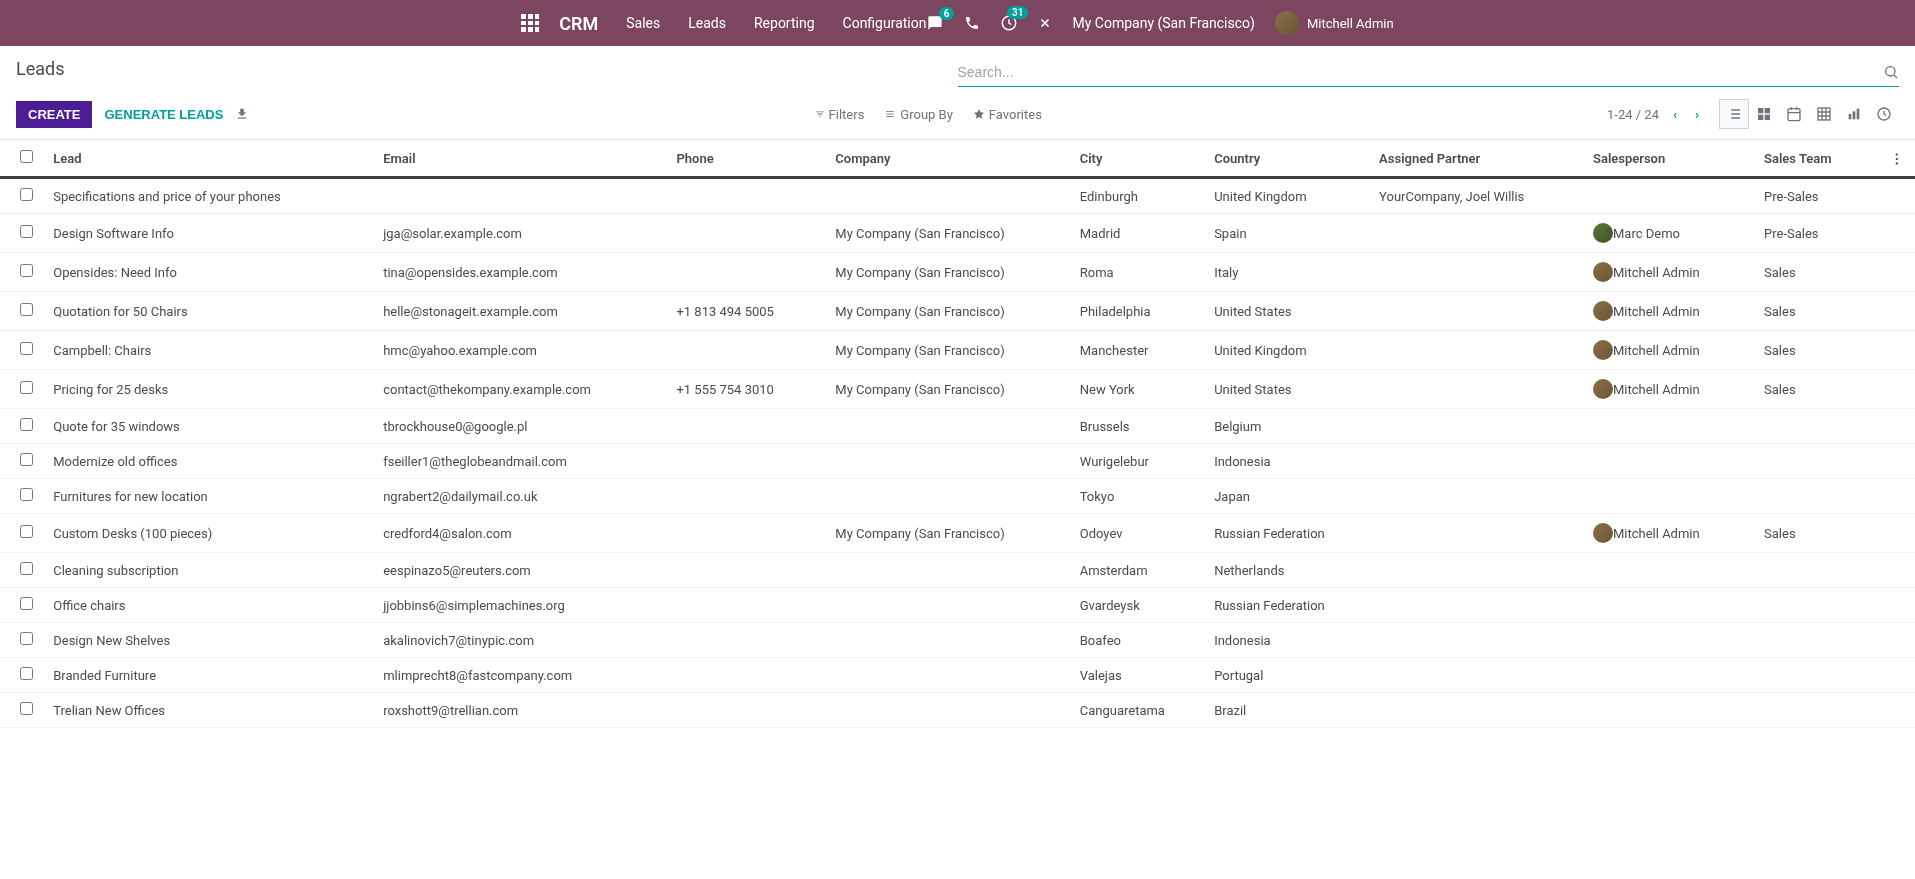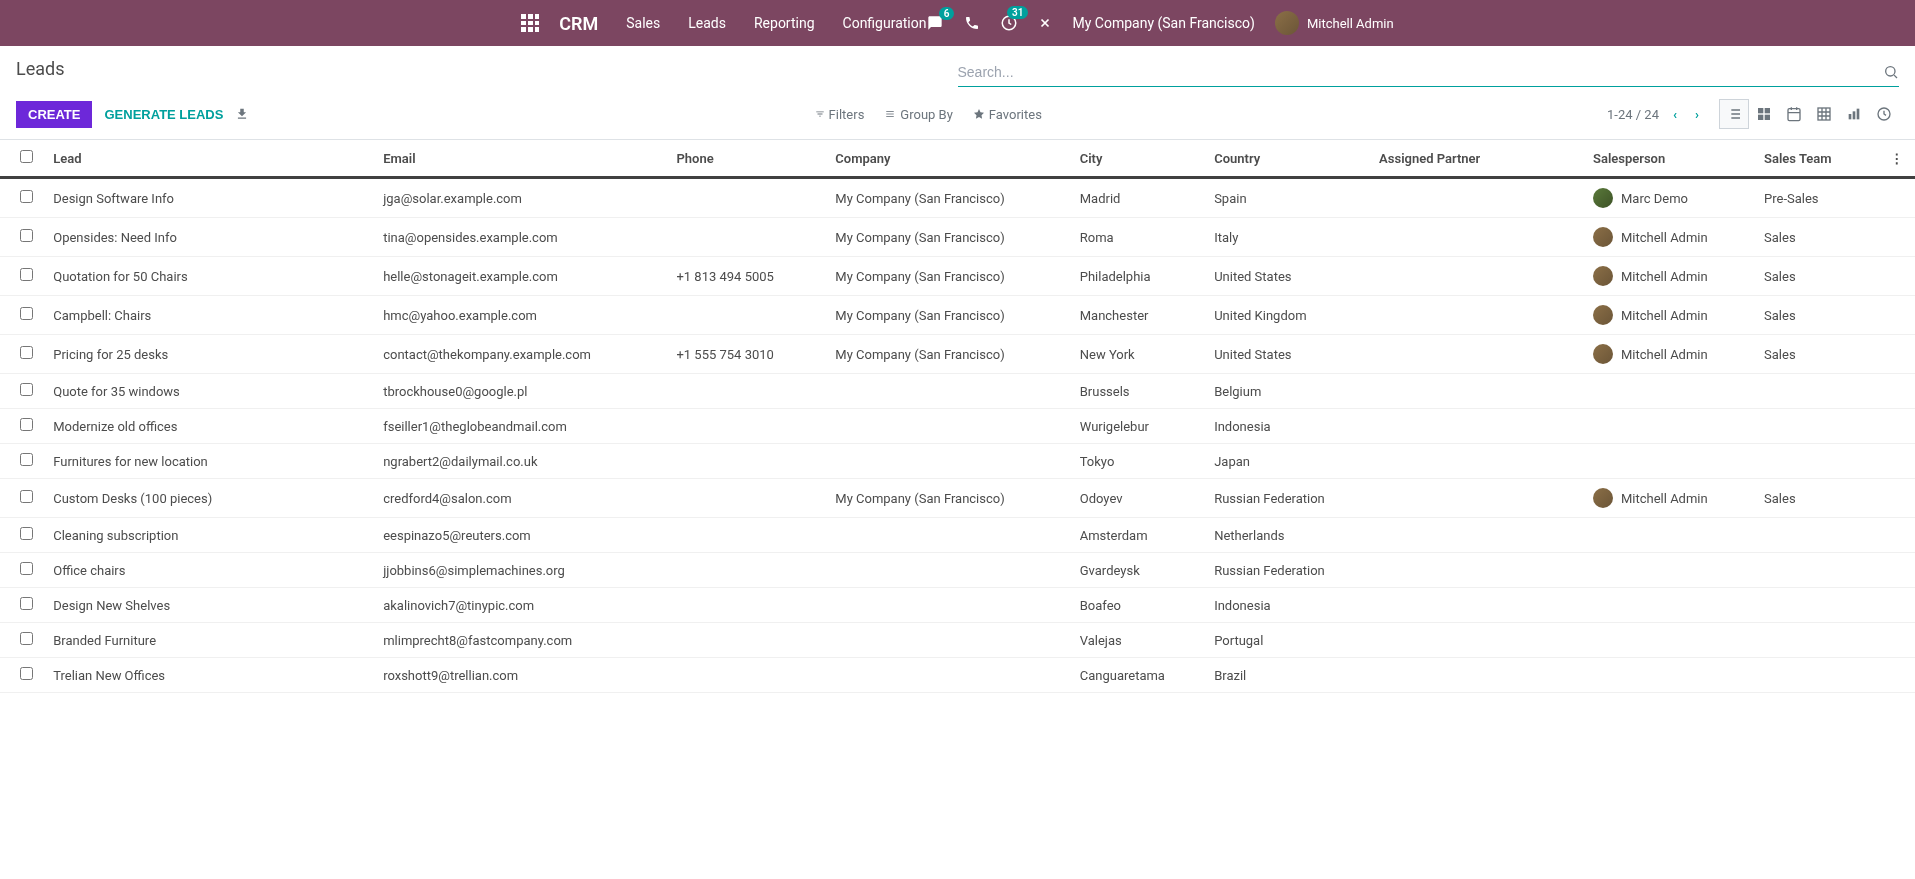--- a/index.html
+++ b/index.html
@@ -18,21 +18,21 @@
 .user-block { display: flex; align-items: center; gap: 8px; cursor: pointer; }
 .avatar-sm { width: 24px; height: 24px; border-radius: 50%; background: linear-gradient(135deg,#8b6f47,#6b5537); display: inline-block; }
 .control-panel { padding: 12px 16px 0 16px; border-bottom: 1px solid #dee2e6; }
 .cp-row1 { display: flex; justify-content: space-between; align-items: flex-start; }
 .page-title { font-size: 18px; color: #4c4c4c; font-weight: 400; }
 .search-wrap { flex: 0 0 50%; display: flex; align-items: center; border-bottom: 1px solid #00a09d; padding: 2px 0; }
 .search-input { flex: 1; border: none; outline: none; font-size: 14px; padding: 4px 0; }
 .search-input::placeholder { color: #9ca3af; }
 .cp-row2 { display: flex; justify-content: space-between; align-items: center; margin-top: 12px; padding-bottom: 10px; }
 .cp-left { display: flex; align-items: center; gap: 12px; }
-.btn-create { background: #6d28d9; color: #fff; border: none; padding: 6px 12px; font-size: 13px; font-weight: 600; cursor: pointer; }
+.btn-create { background: #4c1d95; color: #fff; border: none; padding: 6px 12px; font-size: 13px; font-weight: 600; cursor: pointer; }
 .btn-flat { background: none; border: none; color: #00a09d; font-size: 13px; font-weight: 600; cursor: pointer; }
 .dl-icon { color: #6c757d; cursor: pointer; }
 .cp-mid { display: flex; gap: 20px; color: #6c757d; font-size: 13px; }
 .cp-mid-item { cursor: pointer; display: flex; align-items: center; gap: 4px; }
 .cp-right { display: flex; align-items: center; gap: 16px; }
 .pager { display: flex; align-items: center; gap: 10px; color: #6c757d; font-size: 13px; }
 .pager-arrow { cursor: pointer; color: #00a09d; padding: 4px; font-weight: bold; }
 .view-switcher { display: flex; gap: 0; }
 .view-btn { width: 30px; height: 30px; display: flex; align-items: center; justify-content: center; border: 1px solid transparent; cursor: pointer; color: #6c757d; }
 .view-btn.active { border-color: #ced4da; background: #f8f9fa; }
@@ -45,21 +45,21 @@
 .col-lead { width: 270px; }
 .col-email { width: 240px; }
 .col-phone { width: 130px; }
 .col-company { width: 200px; }
 .col-city { width: 110px; margin-left: 20px; }
 .col-country { width: 135px; }
 .col-partner { width: 175px; }
 .col-sales { width: 140px; }
 .col-team { width: 100px; }
 th.opt { width: 30px; text-align: center; cursor: pointer; }
-.sp-cell { display: flex; align-items: center; gap: 8px; }
+.sp-cell { display: flex; align-items: center; }
 .sp-avatar { width: 20px; height: 20px; border-radius: 50%; background: linear-gradient(135deg,#8b6f47,#6b5537); flex-shrink: 0; }
 .sp-avatar.alt { background: linear-gradient(135deg,#5a7a3a,#3d5226); }
 svg { display: block; }
 </style>
 </head>
 <body>
 
 <div class="topbar">
   <div class="topbar-left">
     <div class="apps-grid">
@@ -217,20 +217,33 @@
         <th class="col-country">Country</th>
         <th class="col-partner">Assigned Partner</th>
         <th class="col-sales">Salesperson</th>
         <th class="col-team">Sales Team</th>
         <th class="opt">⋮</th>
       </tr>
     </thead>
     <tbody id="tbody">
         <tr>
           <td class="chk"><input type="checkbox" style=""></td>
+          <td>Specifications and price of your phones</td>
+          <td></td>
+          <td></td>
+          <td></td>
+          <td>Edinburgh</td>
+          <td>United Kingdom</td>
+          <td>YourCompany, Joel Willis</td>
+          <td></td>
+          <td>Pre-Sales</td>
+          <td></td>
+        </tr>
+        <tr>
+          <td class="chk"><input type="checkbox" style=""></td>
           <td>Design Software Info</td>
           <td>jga@solar.example.com</td>
           <td></td>
           <td>My Company (San Francisco)</td>
           <td>Madrid</td>
           <td>Spain</td>
           <td></td>
           <td>
             <div class="sp-cell">
               <span class="sp-avatar alt"></span>

